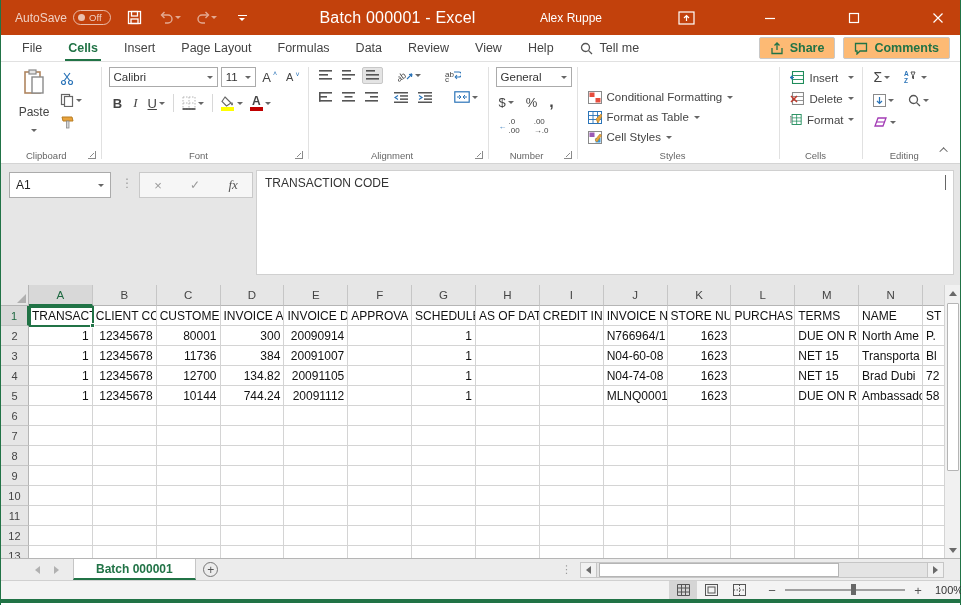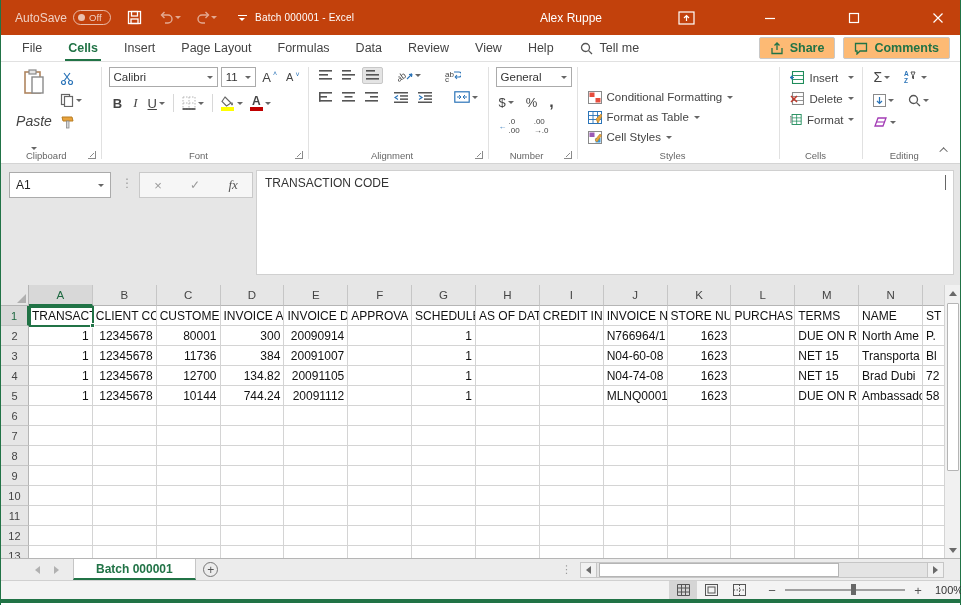--- a/index.html
+++ b/index.html
@@ -13,21 +13,21 @@
   .autosave { display:flex; align-items:center; gap:6px; opacity:.75; font-size:12px; }
   .as-toggle { width:38px; height:15px; border:1px solid rgba(255,255,255,.85); border-radius:8px; display:flex; align-items:center; padding:4px 4px; gap:4px; }
   .as-dot { width:7px; height:7px; border-radius:50%; background:rgba(255,255,255,.9); }
   .as-off { font-size:9.5px; }
   .qbtn { width:26px; height:24px; display:flex; align-items:center; justify-content:center; font-size:15px; color:#fff; }
   .dim { opacity:.55; }
   .caret { width:0; height:0; border-left:3.5px solid transparent; border-right:3.5px solid transparent; border-top:4px solid currentColor; display:inline-block; }
   .caret.sm { border-left-width:3px; border-right-width:3px; border-top-width:3.5px; }
   .qat-custom { display:flex; flex-direction:column; align-items:center; gap:2px; }
   .qat-custom .bar { width:9px; height:0; border-top:1.5px solid #fff; }
-  .tb-title { flex:1; text-align:left; font-size:10px; color:#fff; letter-spacing:.2px; }
+  .tb-title { flex:1; text-align:center; font-size:16px; color:#fff; letter-spacing:.2px; }
   .tb-right { display:flex; align-items:center; height:35px;gap:40px; }
   .tb-user { font-size:12px; margin-right:22px; }
   .winbtn { width:44px; height:35px; display:flex; align-items:center; justify-content:center; }
   .winbtn svg { stroke:#fff; }
 
   
   .tabrow { height:27px; background:#fff; display:flex; align-items:stretch; border-bottom:1px solid #e1e1e1; flex:0 0 auto; }
   .tabs { display:flex; align-items:stretch; padding-left:8px; }
   .rtab { padding:0 13px; display:flex; align-items:center; font-size:12.5px; color:#444; position:relative; cursor:default; }
   .rtab.active { color:#217346; font-weight:bold; }
@@ -40,21 +40,21 @@
   .ribbon { height:101px; background:#fff; display:flex; align-items:stretch; padding:2px 4px 0 4px; flex:0 0 auto; position:relative; }
   .grp { position:relative; display:flex; flex-direction:column; padding:3px 4px 16px 6px; }
   .gdiv { width:1px; background:#e1e1e1; margin:3px 1px 4px 1px; }
   .grp-label { position:absolute; bottom:2px; left:0; right:12px; text-align:center; font-size:9.5px; color:#666; }
   .launcher { position:absolute; bottom:4px; right:4px; width:8px; height:8px; border-right:1.4px solid #8a8a8a; border-bottom:1.4px solid #8a8a8a; }
   .launcher::after { content:""; position:absolute; right:1px; bottom:1px; width:4px; height:4px; background:linear-gradient(135deg, transparent 45%, #8a8a8a 45%, #8a8a8a 60%, transparent 60%); }
   .rowline { display:flex; align-items:center; gap:2px; }
   .smbtn { display:flex; align-items:center; gap:2px; padding:2px 3px; border-radius:2px; color:#444; }
   .combo { border:1px solid #ababab; background:#fff; height:20px; display:flex; align-items:center; padding:0 4px; font-size:11.5px; color:#333; gap:4px; }
   .combo .caret { color:#666; margin-left:auto; }
-  .bigbtn { display:flex; flex-direction:column; align-items:center; justify-content:flex-start; width:46px; padding-top:2px; color:#444; font-size:14px; gap:18px;font-style:italic; }
+  .bigbtn { display:flex; flex-direction:column; align-items:center; justify-content:flex-start; width:46px; padding-top:2px; color:#444; font-size:12px; gap:10px; }
   .ccaret { color:#666; }
   .colorbar { display:block; height:3.5px; width:13px; margin-top:0.5px; }
   .stylerow { display:flex; align-items:center; gap:5px; height:21px; padding:0 3px; color:#444; font-size:11.5px; white-space:nowrap; }
   .selbg { background:#e4e4e4; border:1px solid #c8c8c8; }
   .collapse-ribbon { position:absolute; right:8px; bottom:6px; width:14px; height:14px; display:flex; align-items:center; justify-content:center; }
   .chev-up { width:6px; height:6px; border-left:1.5px solid #666; border-top:1.5px solid #666; transform:rotate(45deg) translateY(2px); }
 
   
   .fbar { height:122px; background:#e6e6e6; position:relative; flex:0 0 auto; border-top:1px solid #d4d4d4; }
   .namebox { position:absolute; left:8px; top:8px; width:102px; height:26px; background:#fff; border:1px solid #ababab; display:flex; align-items:center; padding:0 6px; font-size:12px; color:#222; }

